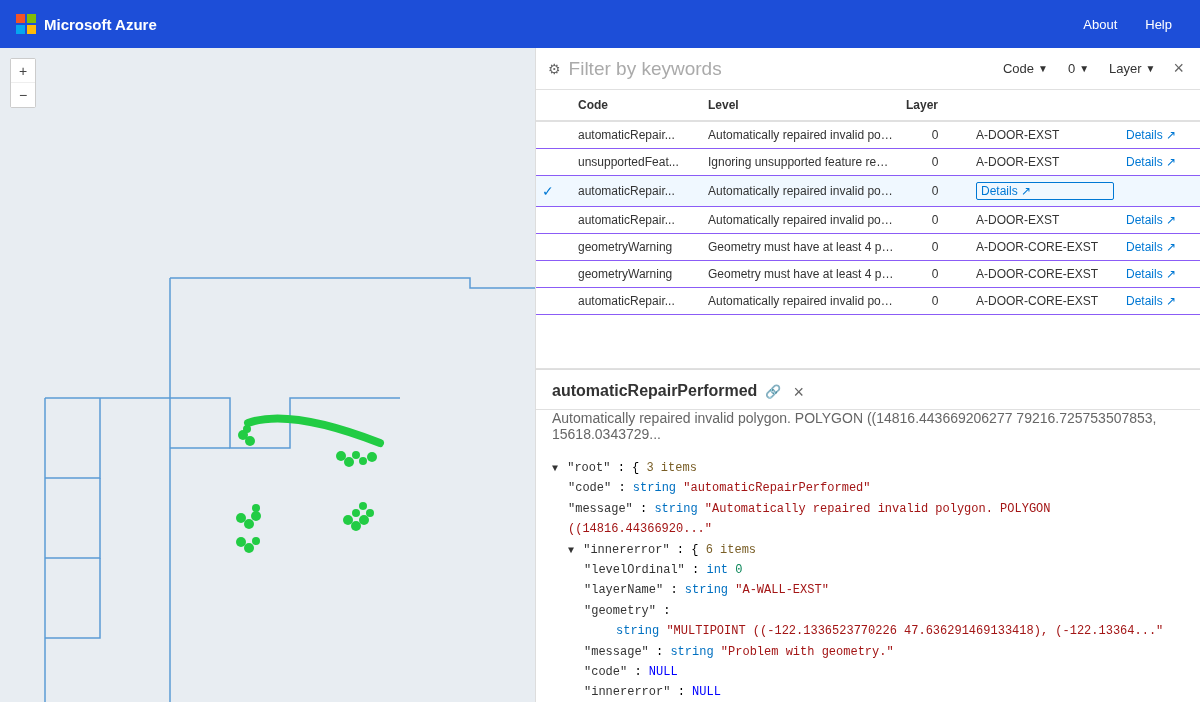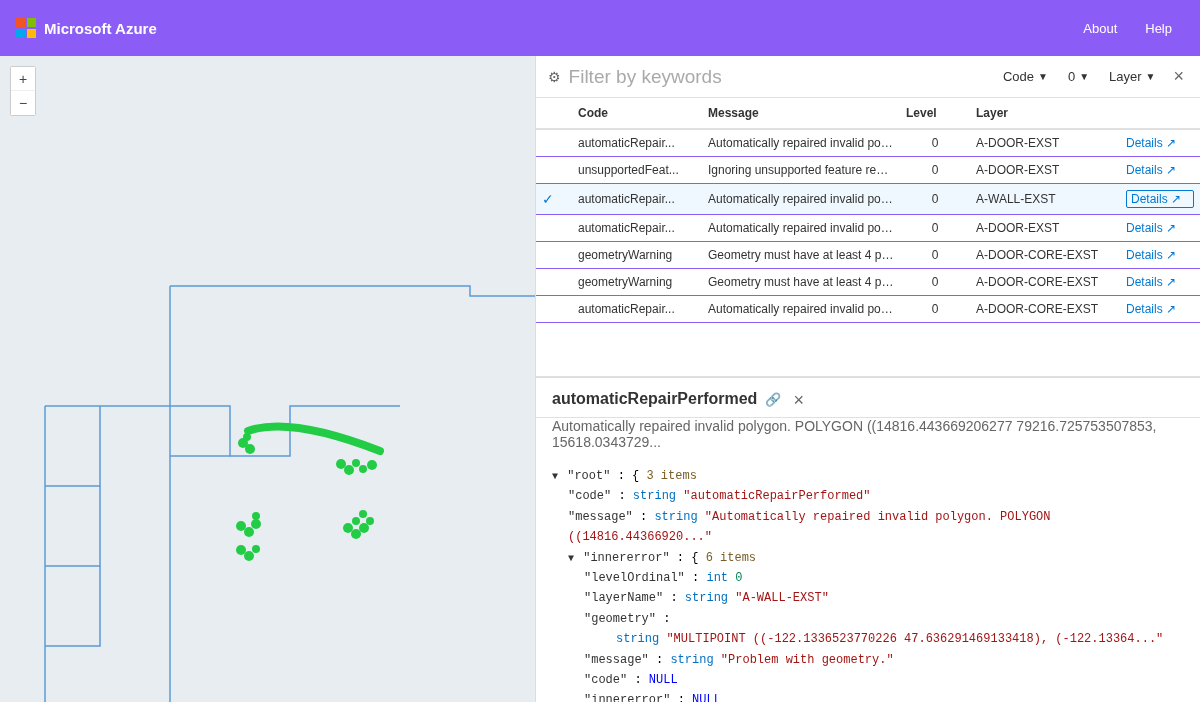--- a/index.html
+++ b/index.html
@@ -1,21 +1,21 @@
 <!DOCTYPE html>
 <html><head>
   <meta charset="utf-8">
   <style>
     * { margin: 0; padding: 0; box-sizing: border-box; }
     body { font-family: 'Segoe UI', Arial, sans-serif; font-size: 13px; background: #f0f0f0; width: 1200px; height: 702px; overflow: hidden; }
 
     
     .top-nav {
-      background: #8b5cf6;
-      height: 56px;
+      background: #1d4ed8;
+      height: 48px;
       display: flex;
       align-items: center;
       padding: 0 16px;
       gap: 28px;
       position: relative;
     }
     .azure-logo {
       display: flex;
       align-items: center;
       gap: 8px;
@@ -349,21 +349,20 @@
           <span style="font-size:10px;">▼</span>
         </button>
         <button class="close-btn">×</button>
       </div>
     </div>
 
     <div class="table-area">
       <div class="table-header">
         <div class="th"></div>
         <div class="th">Code</div>
-        <div class="th">Message</div>
         <div class="th">Level</div>
         <div class="th">Layer</div>
         <div class="th"></div>
       </div>
 
       <div class="table-row">
         <div class="td"></div>
         <div class="td">automaticRepair...</div>
         <div class="td">Automatically repaired invalid polygon. POLYGON ((1...</div>
         <div class="td level">0</div>
@@ -382,21 +381,20 @@
         <div class="td">
             <a class="details-link" href="#">Details ↗</a>
           </div>
       </div>
 
       <div class="table-row selected">
         <div class="td"><span class="check-icon">✓</span></div>
         <div class="td">automaticRepair...</div>
         <div class="td">Automatically repaired invalid polygon. POLYGON ((1...</div>
         <div class="td level">0</div>
-        <div class="td">A-WALL-EXST</div>
         <div class="td">
             <a class="details-link details-link-selected" href="#">Details ↗</a>
           </div>
       </div>
 
       <div class="table-row">
         <div class="td"></div>
         <div class="td">automaticRepair...</div>
         <div class="td">Automatically repaired invalid polygon. POLYGON ((1...</div>
         <div class="td level">0</div>

